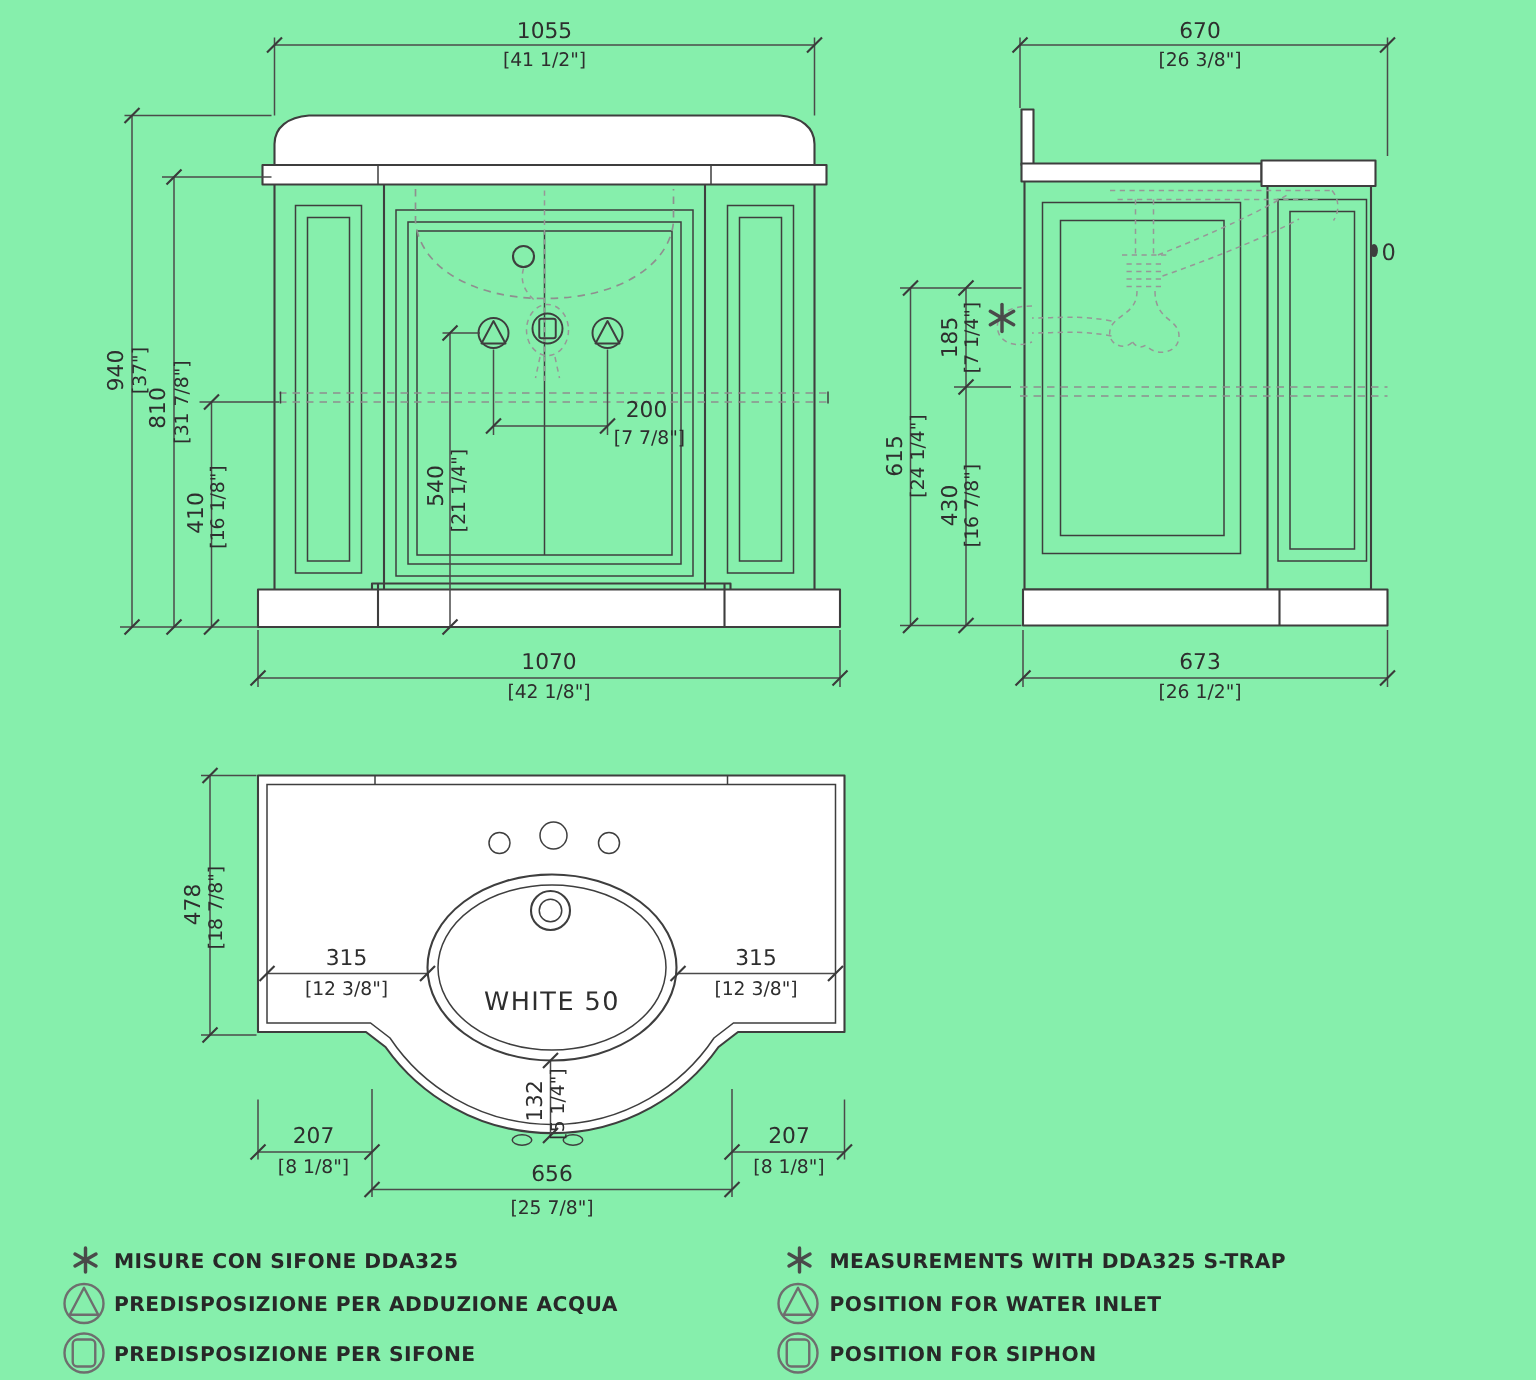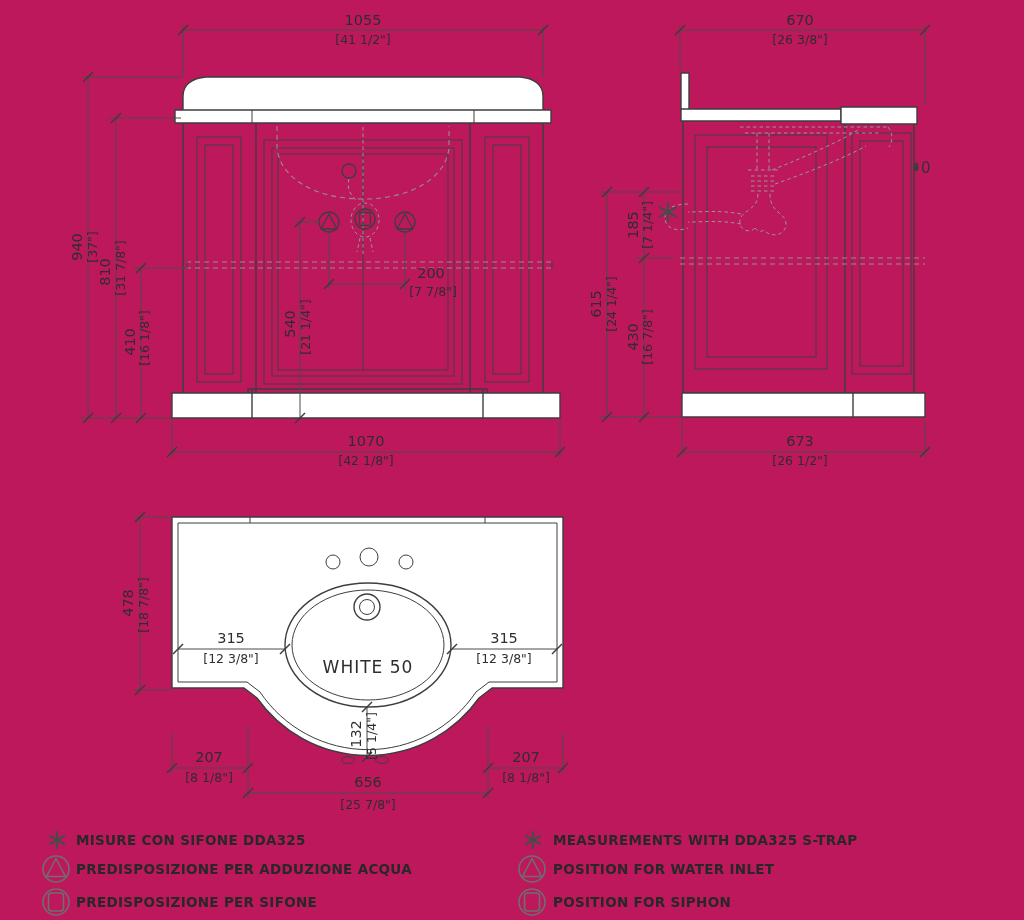--- a/index.html
+++ b/index.html
@@ -1,16 +1,16 @@
 <!DOCTYPE html>
 <html><head>
 <meta charset="utf-8">
 <style>
   html,body{margin:0;padding:0;background:#fff;}
-  #stage{position:relative;width:1024px;height:920px;background:#be185d;overflow:hidden;
+  #stage{position:relative;width:1024px;height:920px;background:#86efac;overflow:hidden;
          font-family:"DejaVu Sans","Liberation Sans",sans-serif;}
   svg text{font-family:"DejaVu Sans","Liberation Sans",sans-serif;fill:#333;}
   .ln  {fill:none;stroke:#3e3e3e;stroke-width:1.4;stroke-linejoin:round;}
   .lnf {fill:#fff;stroke:#3e3e3e;stroke-width:1.4;stroke-linejoin:round;}
   .thin{fill:none;stroke:#3e3e3e;stroke-width:1;}
   .dsh {fill:none;stroke:#8f8f8f;stroke-width:1.1;stroke-dasharray:5 4;}
   .dsh2{fill:none;stroke:#979797;stroke-width:1;stroke-dasharray:3.5 3;}
   .dim {fill:none;stroke:#4a4a4a;stroke-width:1;}
   .tick{stroke:#3a3a3a;stroke-width:1.4;}
   .sym {fill:none;stroke:#3e3e3e;stroke-width:1.3;stroke-linejoin:round;}

